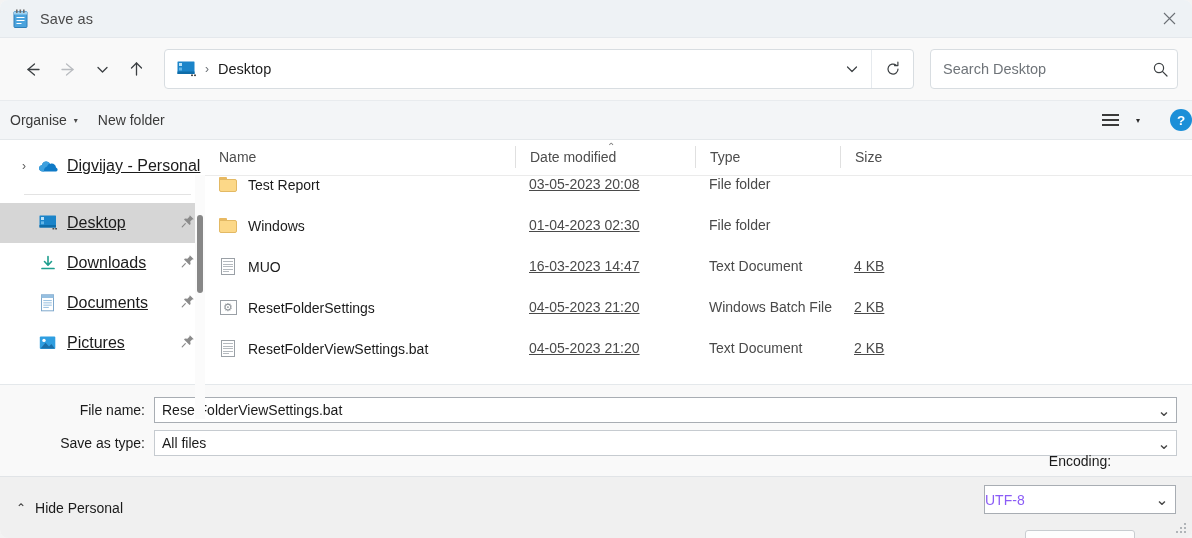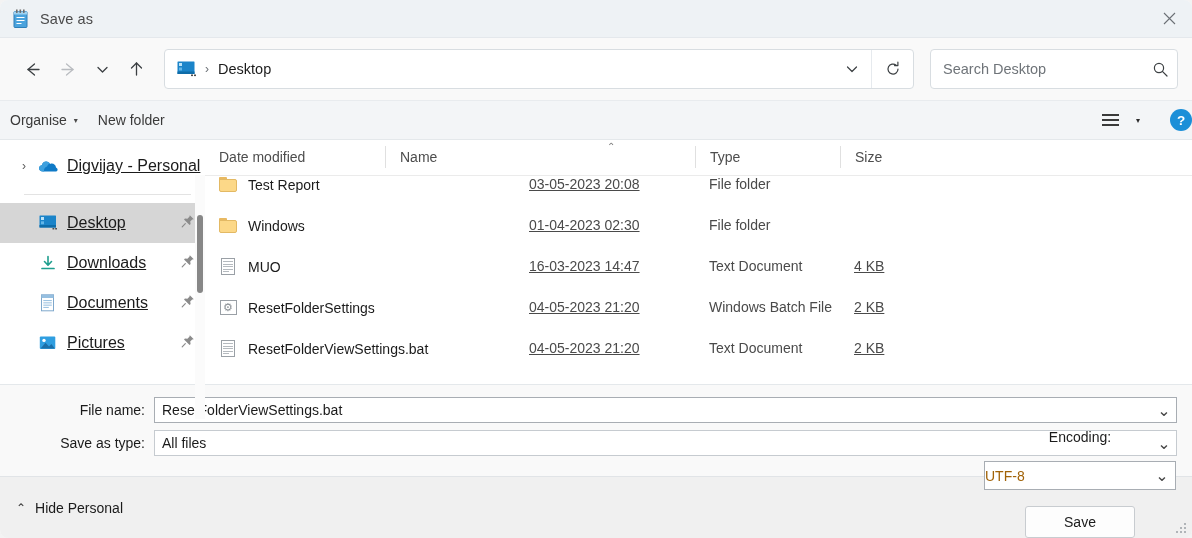--- a/index.html
+++ b/index.html
@@ -277,21 +277,21 @@
     font-size: 14px; color: #1b1b1b;
   }
   .hide-chev { color: #3a3a3a; font-size: 12px; }
   .foot-right { margin-left: auto; display: flex; align-items: center; gap: 16px; flex-direction: column; }
   .enc-label { font-size: 14px; color: #1b1b1b; }
   .enc-combo {
     width: 192px; height: 29px;
     background: #fff; border: 1px solid #a8adb3;
     display: flex; align-items: center;
   }
-  .enc-combo .cval { flex: 1; font-size: 14px; color: #a16207; padding-left: 0; }
+  .enc-combo .cval { flex: 1; font-size: 14px; color: #8b5cf6; padding-left: 0; }
   .btn {
     width: 110px; height: 32px;
     background: #fdfdfd;
     border: 1px solid #c8ccd0;
     border-radius: 3px;
     font-family: inherit; font-size: 14px; color: #1b1b1b;
     display: flex; align-items: center; justify-content: center;
   }
   .grip {
     position: absolute; right: 4px; bottom: 3px;
@@ -506,22 +506,22 @@
 
       <div class="side-scroll">
         <div class="side-thumb"></div>
       </div>
     </div>
 
     <div class="filelist">
       <span class="sort-arrow">⌃</span>
 
       <div class="col-head">
+        <div class="ch c-name">Name</div>
         <div class="ch c-date">Date modified</div>
-        <div class="ch c-name">Name</div>
         <div class="ch c-type">Type</div>
         <div class="ch c-size">Size</div>
       </div>
 
       <div class="row">
         <div class="cell name-cell">
           <span class="ico ico-folder">
               <span class="tab"></span>
               <span class="body"></span>
             </span>
@@ -615,21 +615,20 @@
     <div class="hide-folders">
       <span class="hide-chev">⌃</span>
       <span>Hide Personal</span>
     </div>
     <div class="foot-right">
       <span class="enc-label">Encoding:</span>
       <div class="enc-combo">
         <span class="cval">UTF-8</span>
         <span class="carrow" style="width:26px;display:flex;align-items:center;justify-content:center;color:#4a4a4a;">⌄</span>
       </div>
-      <button class="btn">Save</button>
       <button class="btn">Cancel</button>
     </div>
     <div class="grip">
       <i style="left:8px;top:0"></i>
       <i style="left:4px;top:4px"></i>
         <i style="left:8px;top:4px"></i>
       <i style="left:0px;top:8px"></i>
         <i style="left:4px;top:8px"></i>
         <i style="left:8px;top:8px"></i>
     </div>

